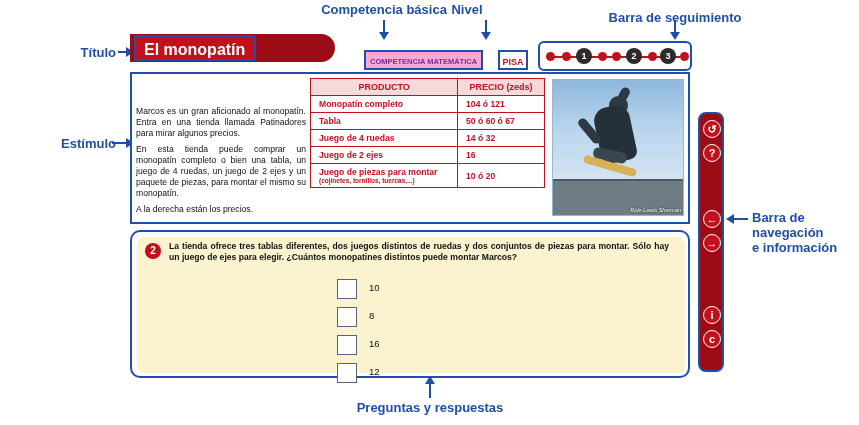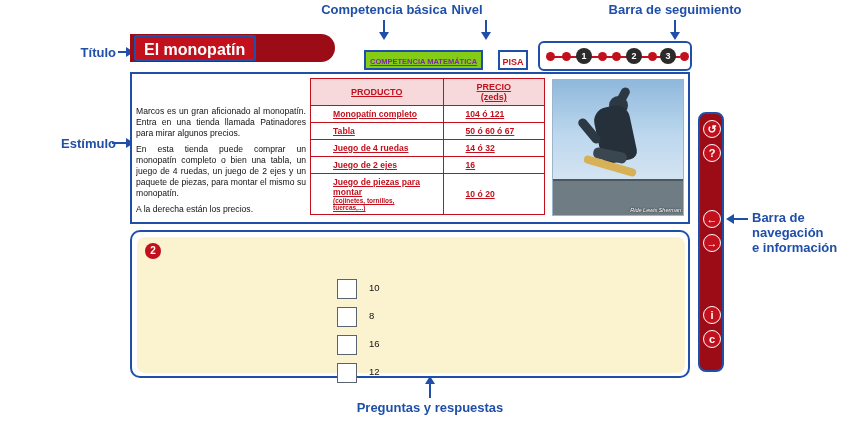--- a/index.html
+++ b/index.html
@@ -67,29 +67,28 @@
     box-sizing: border-box;
     border: 2px solid #1f4fa8;
     border-radius: 2px;
   }
   
   #competencia {
     position: absolute;
     left: 234px; top: 16px;
     height: 20px;
     border: 2px solid #1f4fa8;
-    background: #84cc16;
+    background: #f9a8d4;
     color: #7b2b9e;
     font-size: 7.5px;
     font-weight: bold;
     line-height: 20px;
     padding: 0 4px;
     box-sizing: border-box;
     white-space: nowrap;
-    text-decoration: underline;
   }
   #nivel {
     position: absolute;
     left: 368px; top: 16px;
     width: 30px; height: 20px;
     border: 2px solid #1f4fa8;
     background: #ffffff;
     color: #c2111d;
     font-size: 9px;
     font-weight: bold;
@@ -157,23 +156,22 @@
   #product-table {
     position: absolute;
     left: 178px; top: 4px;
     width: 235px;
     border-collapse: collapse;
     font-size: 8.6px;
   }
   #product-table td, #product-table th {
     border: 1px solid #c2111d;
     color: #c2111d;
-    padding: 3px 22px;
-    font-weight: bold;
-    text-decoration: underline;
+    padding: 3px 8px;
+    font-weight: bold;
   }
   #product-table thead th {
     background: #f7d9dc;
     font-size: 9px;
   }
   #product-table td.price {
     white-space: nowrap;
   }
   #product-table td small {
     font-size: 6.5px;
@@ -345,21 +343,21 @@
 <body>
 
 <div class="annot" style="left:284px; top:2px; width:200px;">Competencia básica</div>
 <div class="arrow-line" style="left:383px; top:20px; width:2px; height:14px;"></div>
 <div class="tri tri-down" style="left:379px; top:32px;"></div>
 
 <div class="annot" style="left:435px; top:2px; width:64px;">Nivel</div>
 <div class="arrow-line" style="left:485px; top:20px; width:2px; height:14px;"></div>
 <div class="tri tri-down" style="left:481px; top:32px;"></div>
 
-<div class="annot" style="left:580px; top:2px; width:190px;text-align:center;">Barra de seguimiento</div>
+<div class="annot" style="left:580px; top:10px; width:190px;text-align:center;">Barra de seguimiento</div>
 <div class="arrow-line" style="left:674px; top:20px; width:2px; height:14px;"></div>
 <div class="tri tri-down" style="left:670px; top:32px;"></div>
 
 <div class="annot" style="left:48px; top:45px; width:68px; text-align:right;">Título</div>
 <div class="arrow-line" style="left:118px; top:51px; width:12px; height:2px;"></div>
 <div class="tri tri-right" style="left:126px; top:47px;"></div>
 
 <div class="annot" style="left:38px; top:136px; width:78px; text-align:right;">Estímulo</div>
 <div class="arrow-line" style="left:112px; top:142px; width:18px; height:2px;"></div>
 <div class="tri tri-right" style="left:126px; top:138px;"></div>
@@ -446,20 +444,21 @@
       <div class="board"></div>
       <div class="rail"></div>
       <div class="ground"></div>
       <div id="photo-credit">Ride Lewis Sherman</div>
     </div>
   </div>
 
   <div id="question-panel">
     <div id="q-inner">
       <div id="q-number">2</div>
+      <div id="q-text">La tienda ofrece tres tablas diferentes, dos juegos distintos de ruedas  y  dos  conjuntos  de  piezas  para montar.   Sólo hay un juego de ejes para elegir. ¿Cuántos monopatines distintos puede montar Marcos?</div>
 
       <div class="option" style="top:42px;">
         <div class="box"></div>
         <div class="lbl">10</div>
       </div>
       <div class="option" style="top:70px;">
         <div class="box"></div>
         <div class="lbl">8</div>
       </div>
       <div class="option" style="top:98px;">

